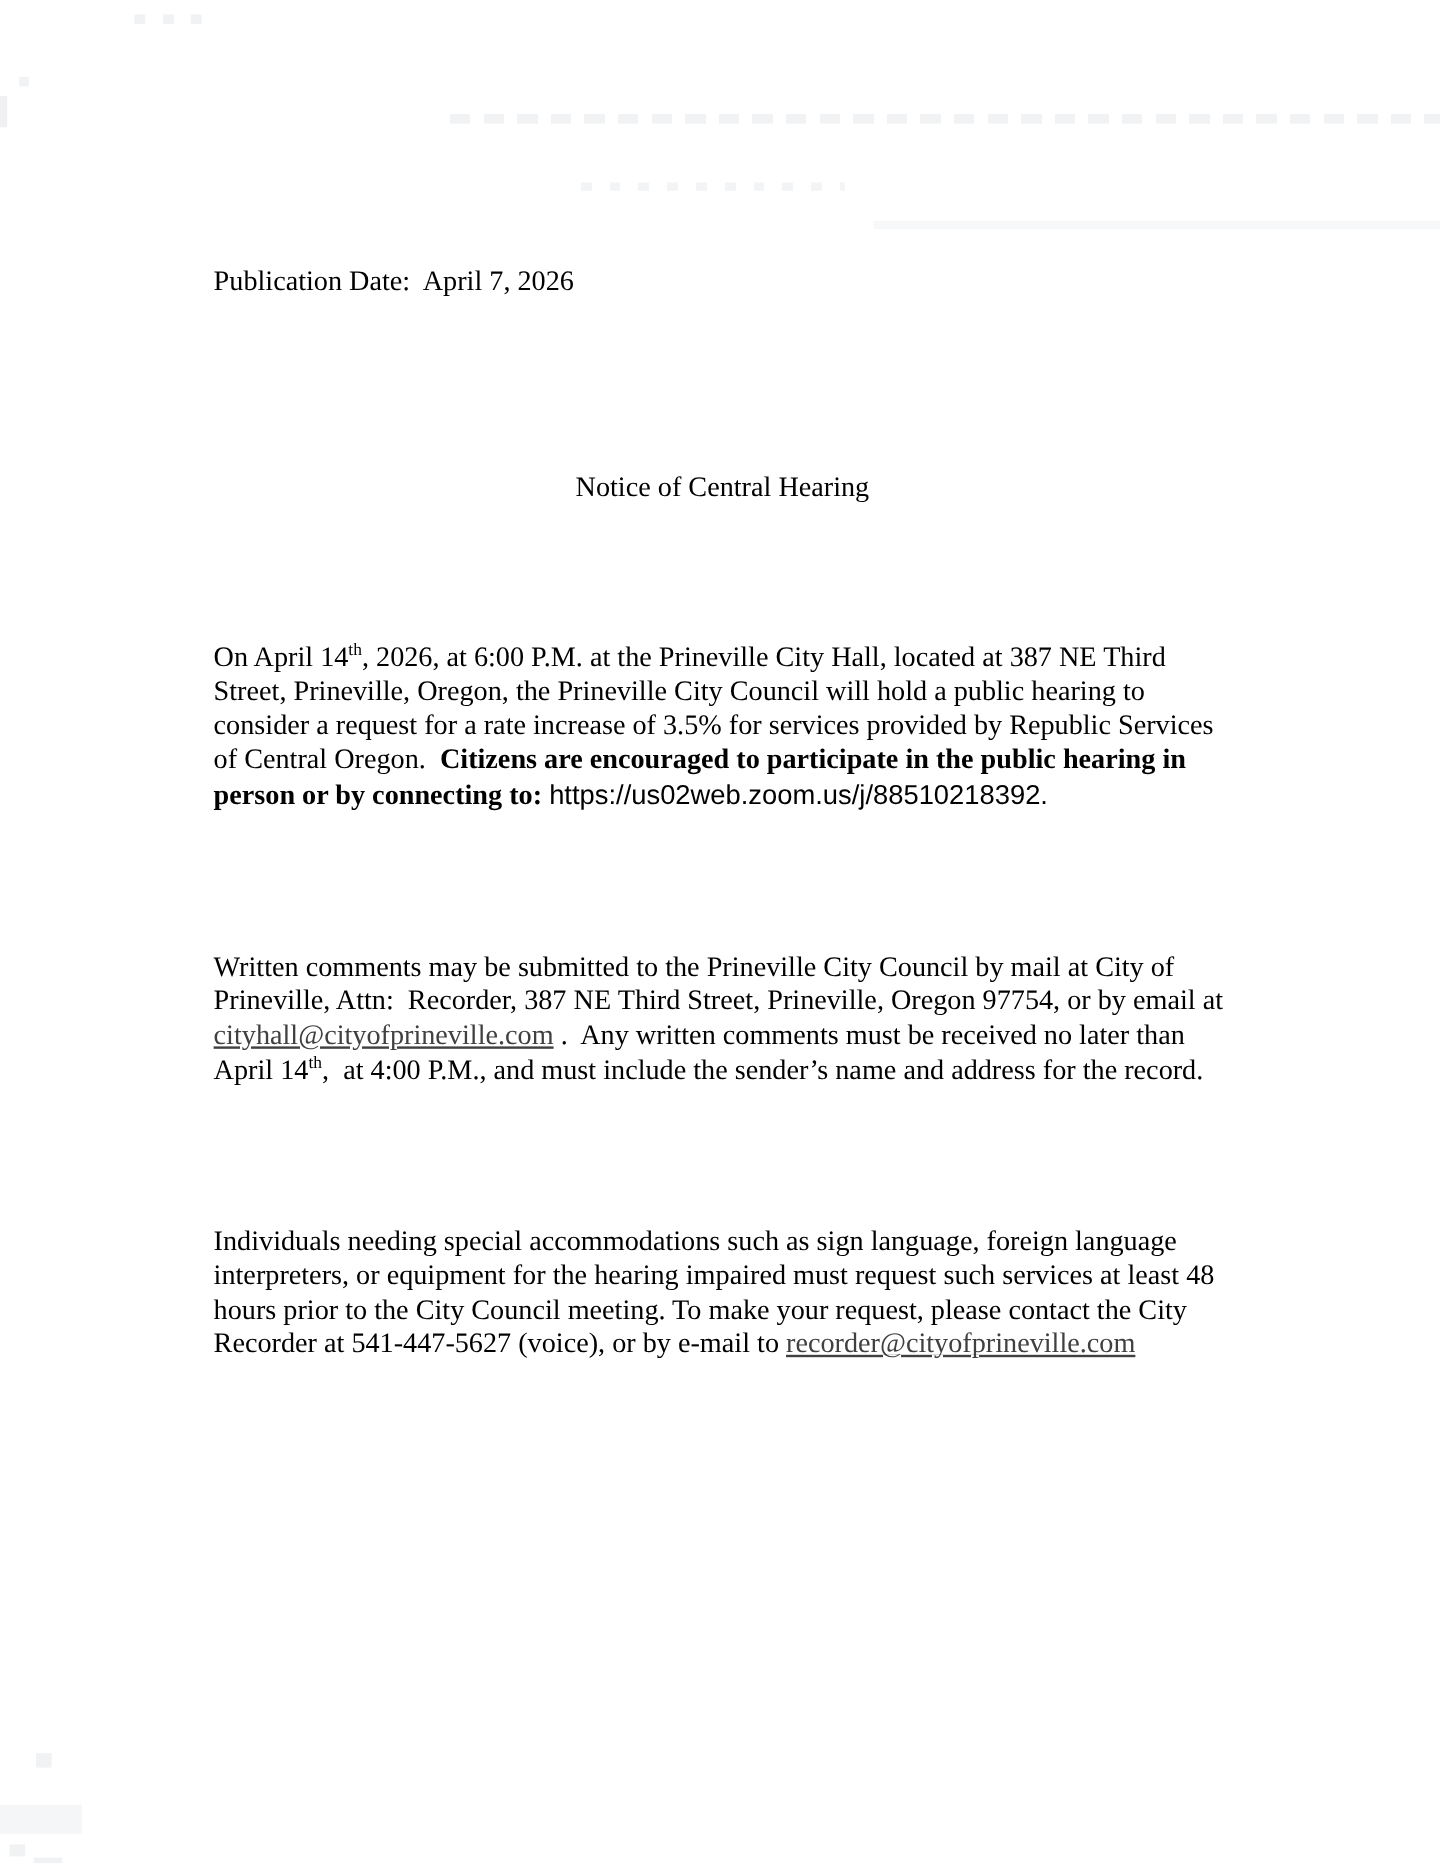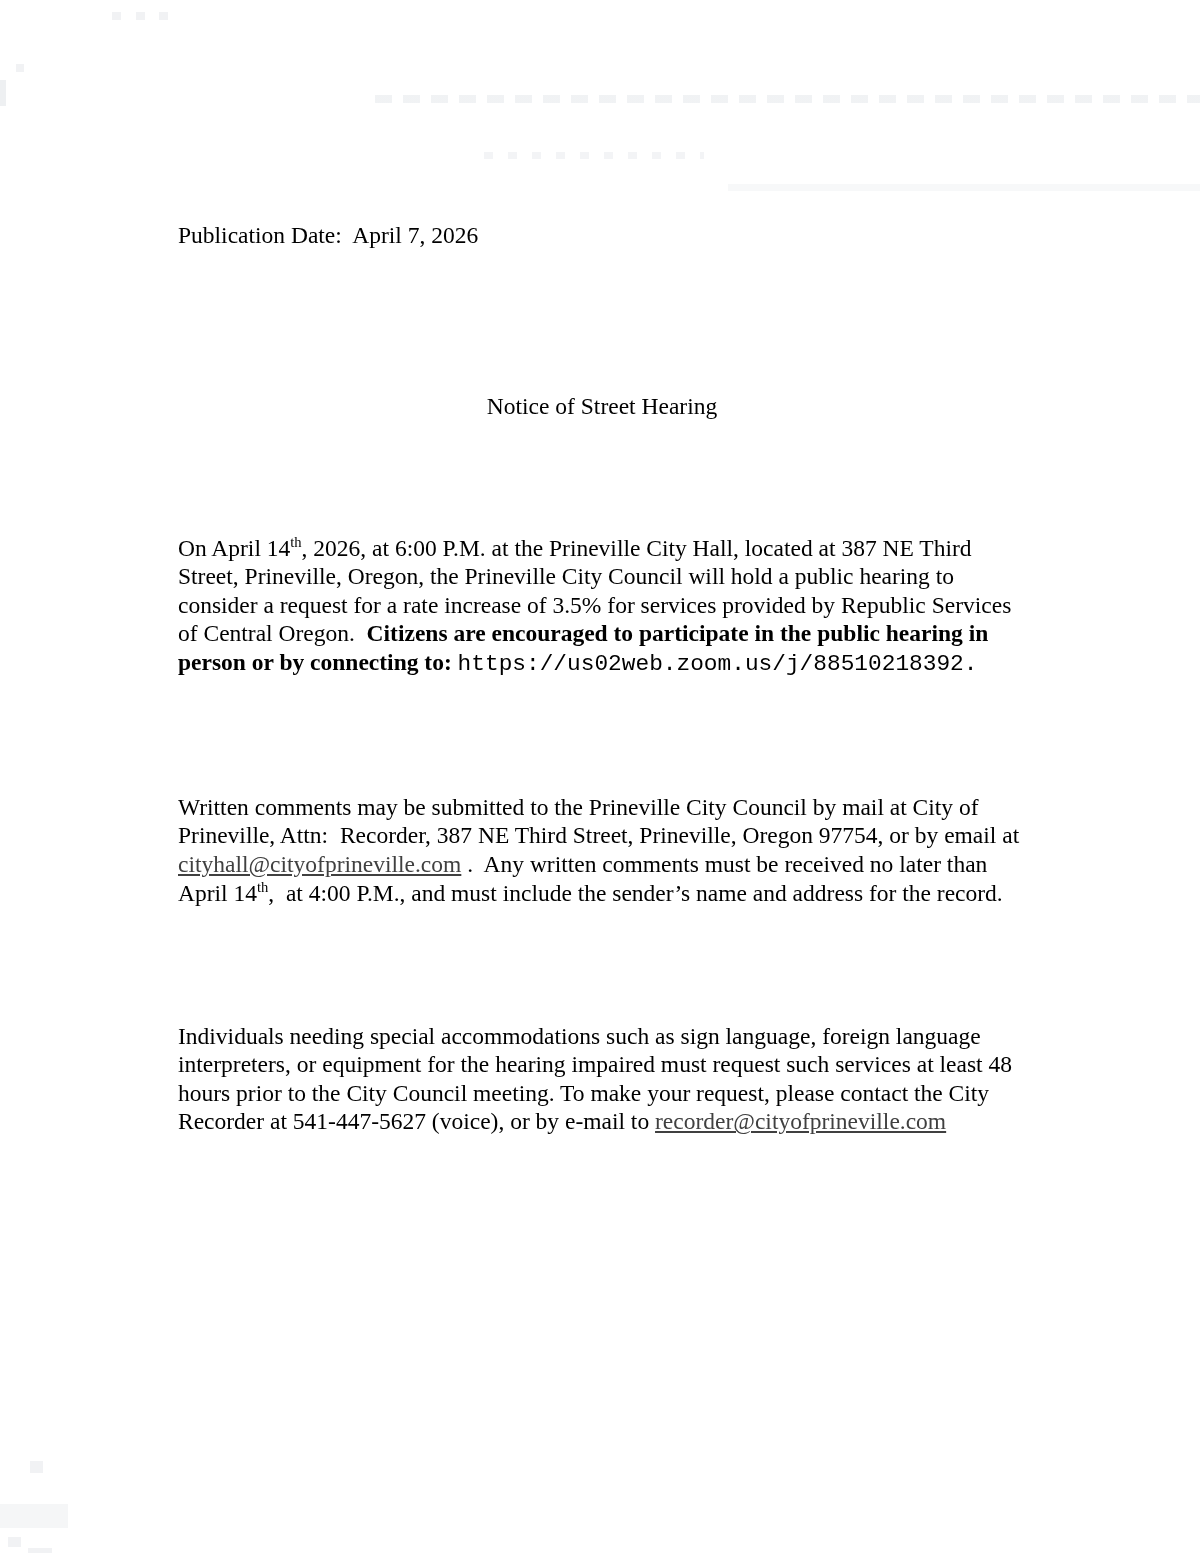--- a/index.html
+++ b/index.html
@@ -27,21 +27,21 @@
   .doc-title {
     margin: 0 0 27px 0;
     text-align: center;
     font-weight: normal;
     font-size: 23.5px;
     line-height: 28.6px;
   }
   .para { margin: 0 0 28.6px 0; }
   .para:last-child { margin-bottom: 0; font-family: Liberation Serif, serif; }
   .run-bold { font-weight: bold; }
-  .run-sans { font-family: Liberation Mono, monospace; font-size: 22.8px; }
+  .run-sans { font-family: Liberation Sans, sans-serif; font-size: 22.8px; }
   sup.run-sup { font-size: 0.62em; line-height: 0; vertical-align: super; }
   a.doc-link { color: #404040; text-decoration: underline; }
 
   
   .artifact { position: absolute; pointer-events: none; }
   .speck { background: #f1f2f4; }
   .edge-smudge { background: #eef0f2; }
   .dash-row-top {
     left: 375px; top: 95px; width: 825px; height: 8px;
     background: repeating-linear-gradient(90deg, #eff1f3 0px, #eff1f3 17px, transparent 17px, transparent 28px);
@@ -68,21 +68,21 @@
   <div class="artifact band"></div>
   <div class="artifact speck" style="left:30px; top:1461px; width:13px; height:12px;"></div>
   <div class="artifact speck" style="left:0px; top:1504px; width:68px; height:24px; opacity:.7;"></div>
   <div class="artifact speck" style="left:8px; top:1537px; width:13px; height:10px;"></div>
   <div class="artifact speck" style="left:28px; top:1548px; width:24px; height:5px;"></div>
 
   <div class="content">
 
     <p class="pub-line"><span>Publication Date:  April 7, 2026</span></p>
 
-    <h1 class="doc-title"><span>Notice of Street Hearing</span></h1>
+    <h1 class="doc-title"><span>Notice of Central Hearing</span></h1>
 
     <p class="para"><span>On April 14</span><sup class="run-sup">th</sup><span>, 2026, at 6:00 P.M. at the Prineville City Hall, located at 387 NE Third Street, Prineville, Oregon, the Prineville City Council will hold a public hearing to consider a request for a rate increase of 3.5% for services provided by Republic Services of Central Oregon.  </span><span class="run-bold">Citizens are encouraged to participate in the public hearing in person or by connecting to: </span><span class="run-sans">https://us02web.zoom.us/j/88510218392.</span></p>
 
     <p class="para"><span>Written comments may be submitted to the Prineville City Council by mail at City of Prineville, Attn:  Recorder, 387 NE Third Street, Prineville, Oregon 97754, or by email at </span><a class="doc-link" href="#">cityhall@cityofprineville.com</a><span> .  Any written comments must be received no later than April 14</span><sup class="run-sup">th</sup><span>,  at 4:00 P.M., and must include the sender’s name and address for the record.</span></p>
 
     <p class="para"><span>Individuals needing special accommodations such as sign language, foreign language interpreters, or equipment for the hearing impaired must request such services at least 48 hours prior to the City Council meeting. To make your request, please contact the City Recorder at 541-447-5627 (voice), or by e-mail to </span><a class="doc-link" href="#">recorder@cityofprineville.com</a></p>
 
   </div>
 </div>
 

